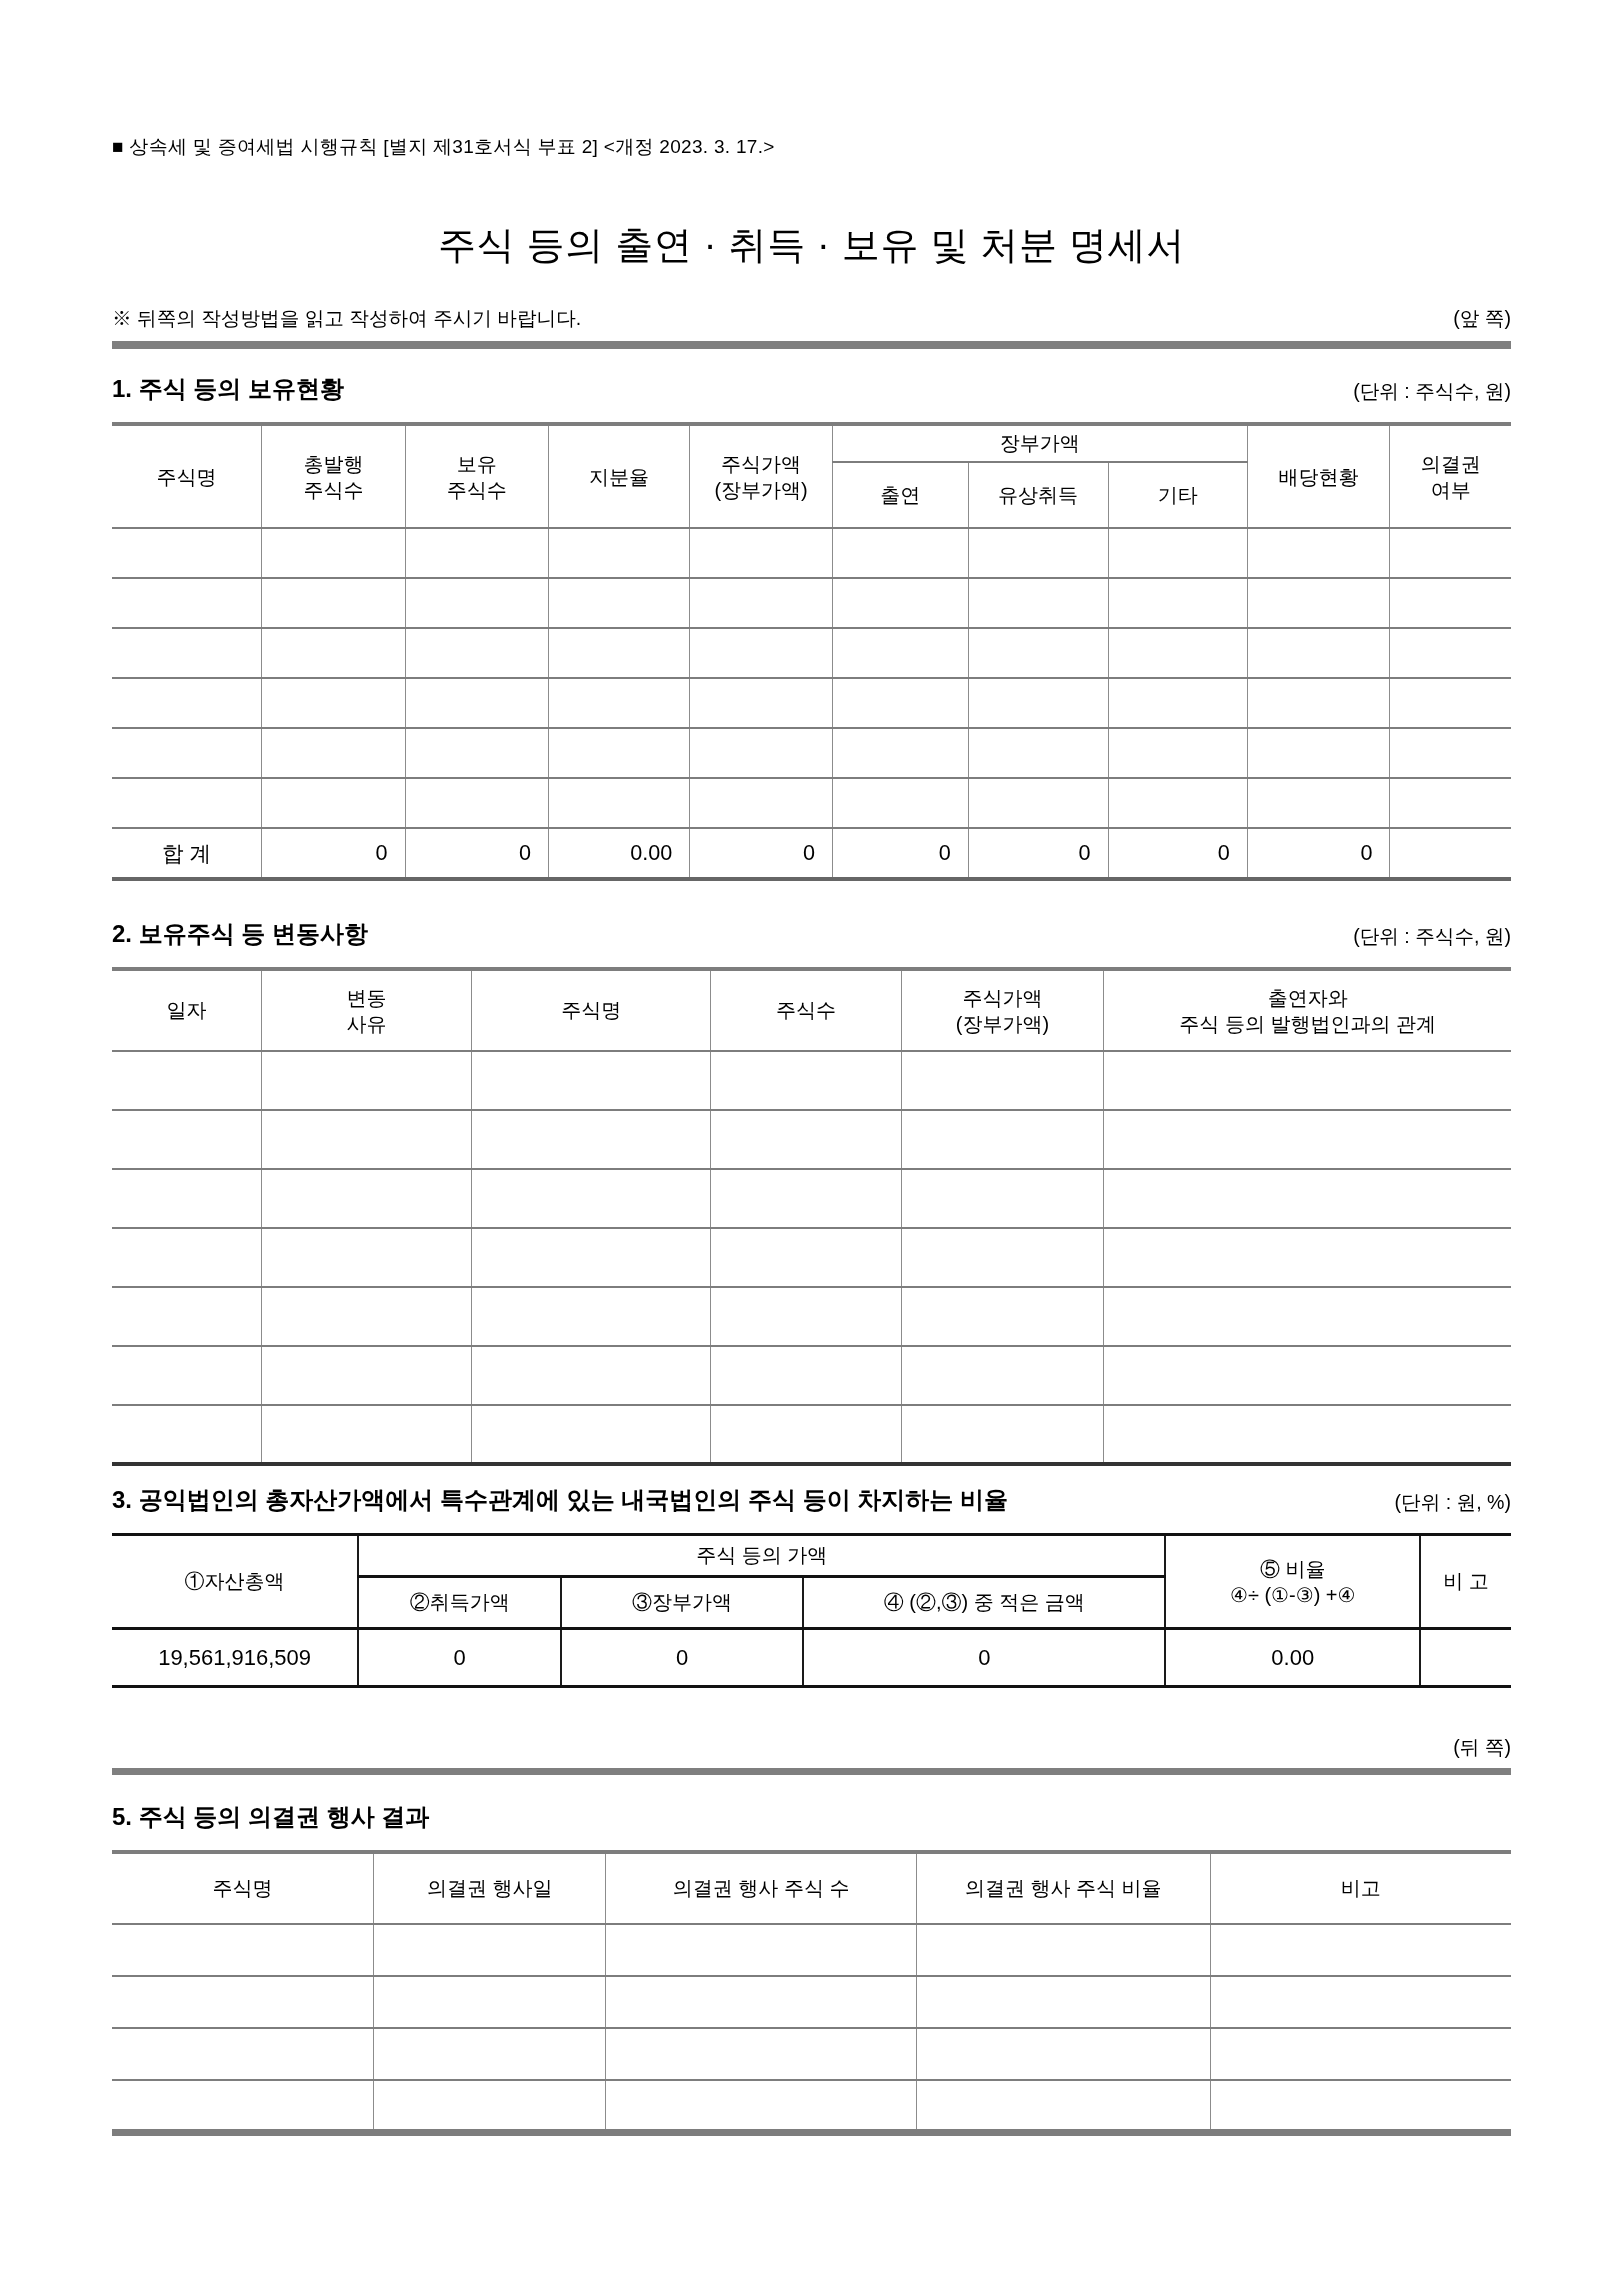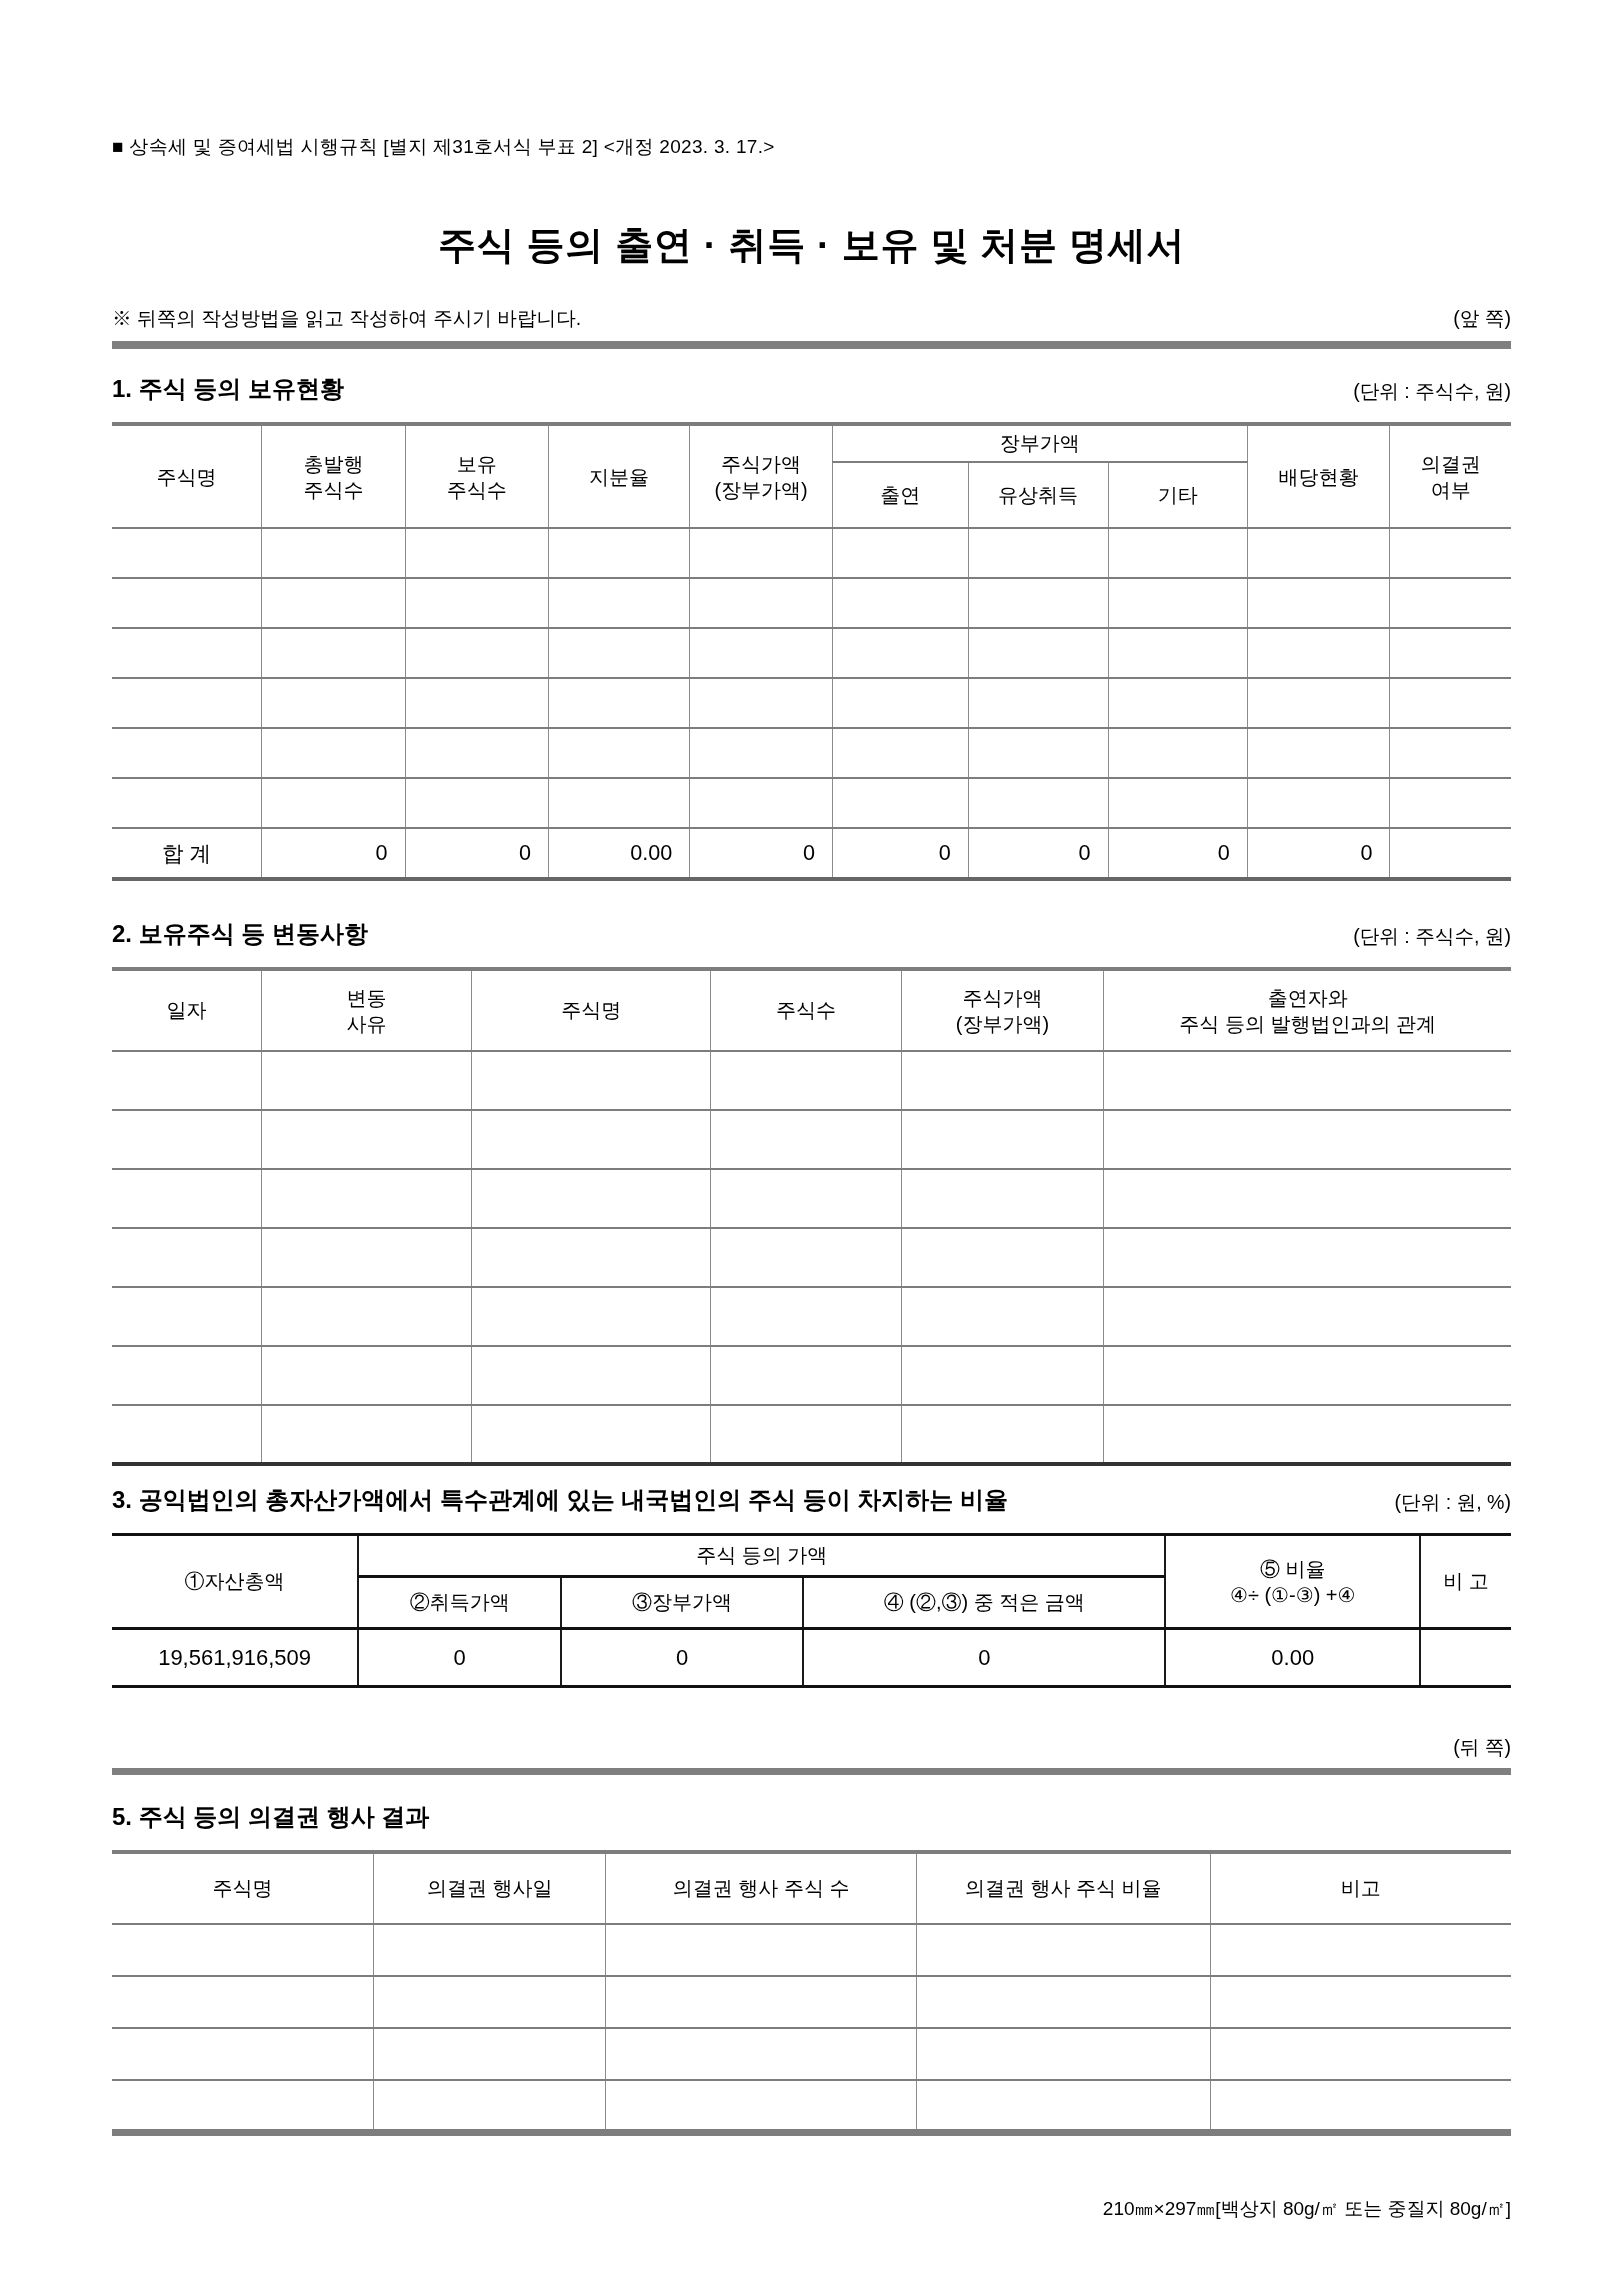--- a/index.html
+++ b/index.html
@@ -11,21 +11,21 @@
     font-family:"Liberation Sans", sans-serif;
     box-sizing:border-box;
     padding:134px 112px 0 112px;
     overflow:hidden;
   }
   .reg-note { font-size:19px; letter-spacing:0.3px; }
   .doc-title {
     margin-top:60px;
     text-align:center;
     font-size:38px;
-    font-weight:bold;
+    font-weight:normal;
     letter-spacing:0.7px;
   }
   .note-row {
     margin-top:34px;
     display:flex;
     justify-content:space-between;
     align-items:flex-end;
     font-size:19.6px;
     gap:7px;
   }
@@ -413,16 +413,15 @@
     <tr class="body-row">
           <td></td>
           <td></td>
           <td></td>
           <td></td>
           <td></td>
         </tr>
   </tbody>
     </table>
 
-  <div class="paper-spec">210㎜×297㎜[백상지 80g/㎡ 또는 중질지 80g/㎡]</div>
 
 </div>
 
 
 </body></html>

